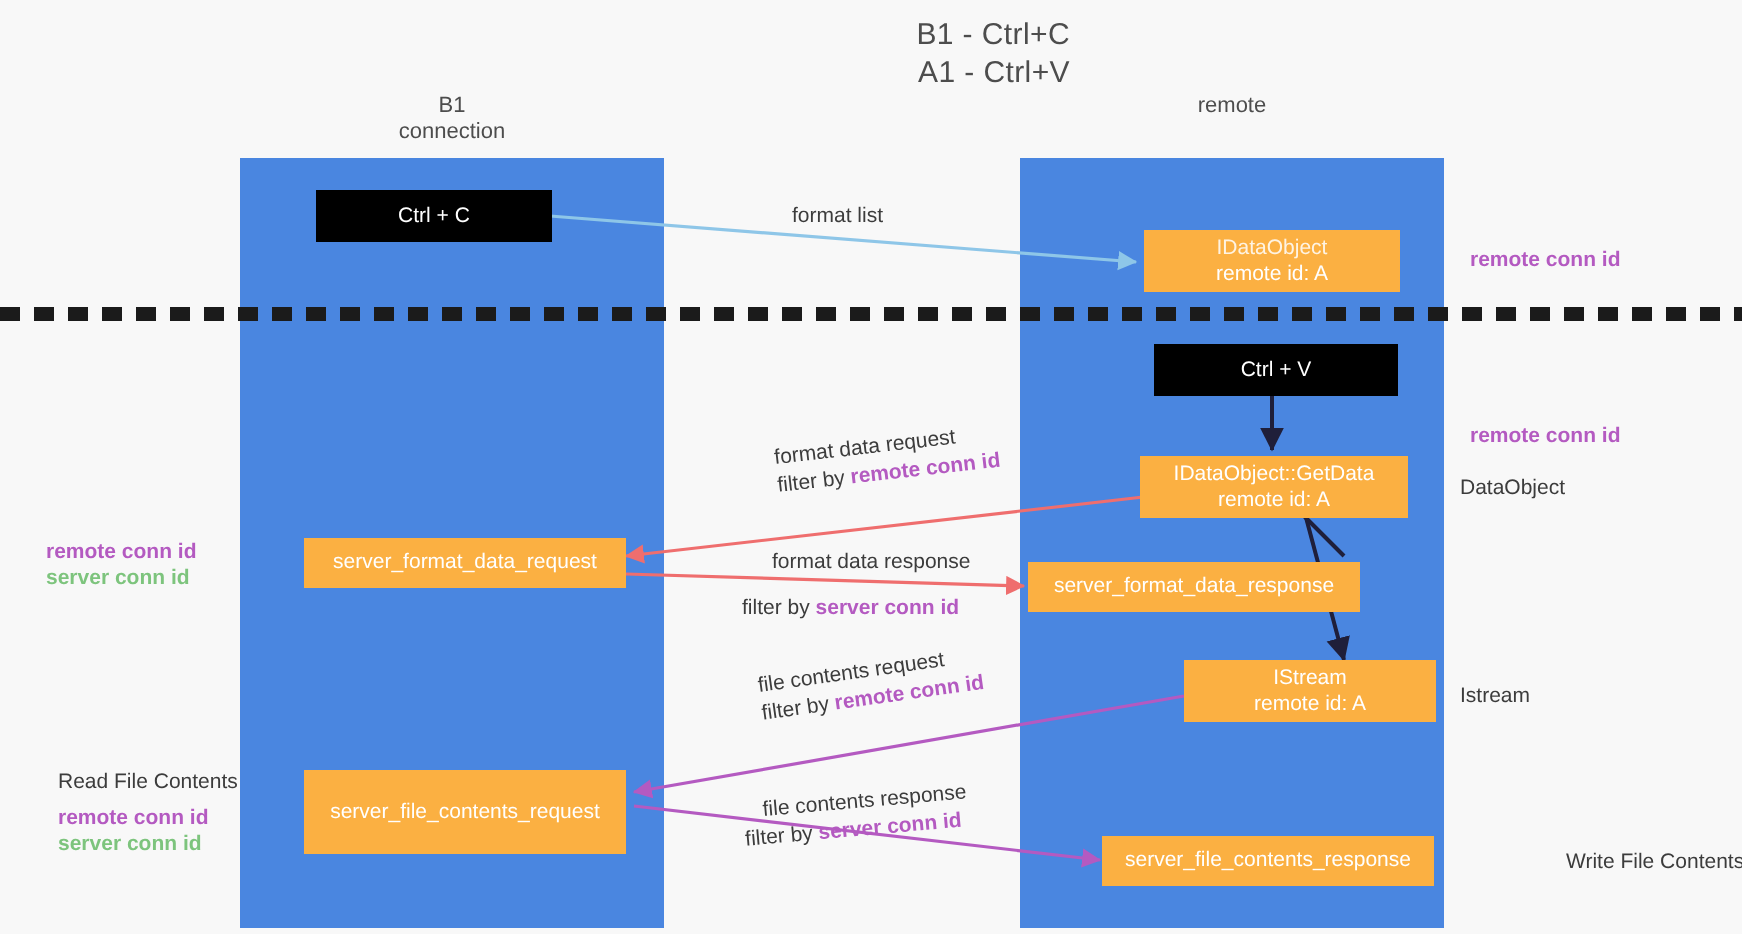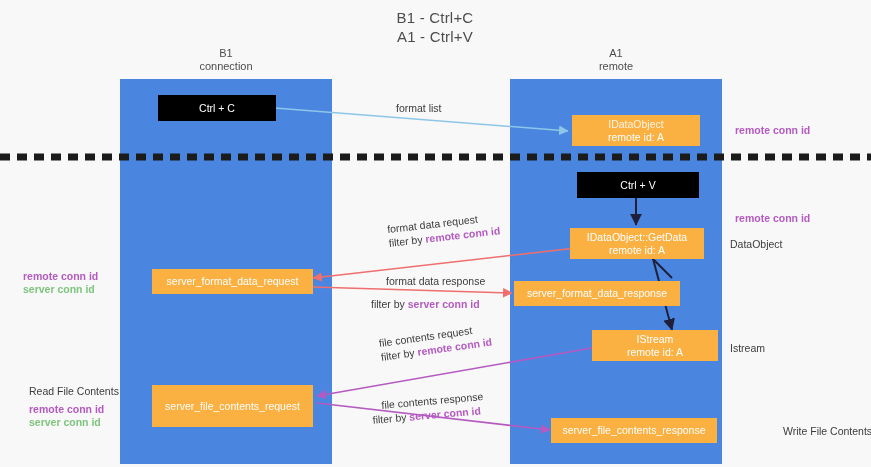--- a/index.html
+++ b/index.html
@@ -8,21 +8,21 @@
     background:#f8f8f8;
     font-family:"Liberation Sans", sans-serif;
     position:relative;
     overflow:hidden;
     color:#444;
   }
   #stage{position:absolute;left:0;top:0;width:871px;height:467px;}
   svg.layer{position:absolute;left:0;top:0;width:871px;height:467px;overflow:visible;}
   .lane{position:absolute;background:#4a86e0;}
   .title{
-    position:absolute;text-align:center;
+    position:absolute;text-align:right;
     font-size:15px;color:#4d4d4d;line-height:19px;
     letter-spacing:.2px;
   }
   .colhead{
     position:absolute;text-align:center;
     font-size:11px;color:#4d4d4d;line-height:13px;
   }
   .box{
     position:absolute;box-sizing:border-box;
     display:flex;align-items:center;justify-content:center;
@@ -57,21 +57,20 @@
   <div class="title" style="left:335px;top:8px;width:200px;">
     <div>B1 - Ctrl+C</div>
     <div>A1 - Ctrl+V</div>
   </div>
 
   <div class="colhead" style="left:146px;top:47px;width:160px;">
     <div>B1</div>
     <div>connection</div>
   </div>
   <div class="colhead" style="left:536px;top:47px;width:160px;">
-    <div>A1</div>
     <div>remote</div>
   </div>
 
   <svg class="layer">
     <defs>
       <marker id="ah-blue" markerWidth="7" markerHeight="7" refX="5.6" refY="3" orient="auto">
         <path d="M0,0 L6,3 L0,6 z" fill="#8ec6e8"></path>
       </marker>
       <marker id="ah-red" markerWidth="7" markerHeight="7" refX="5.6" refY="3" orient="auto">
         <path d="M0,0 L6,3 L0,6 z" fill="#ef6e6e"></path>

